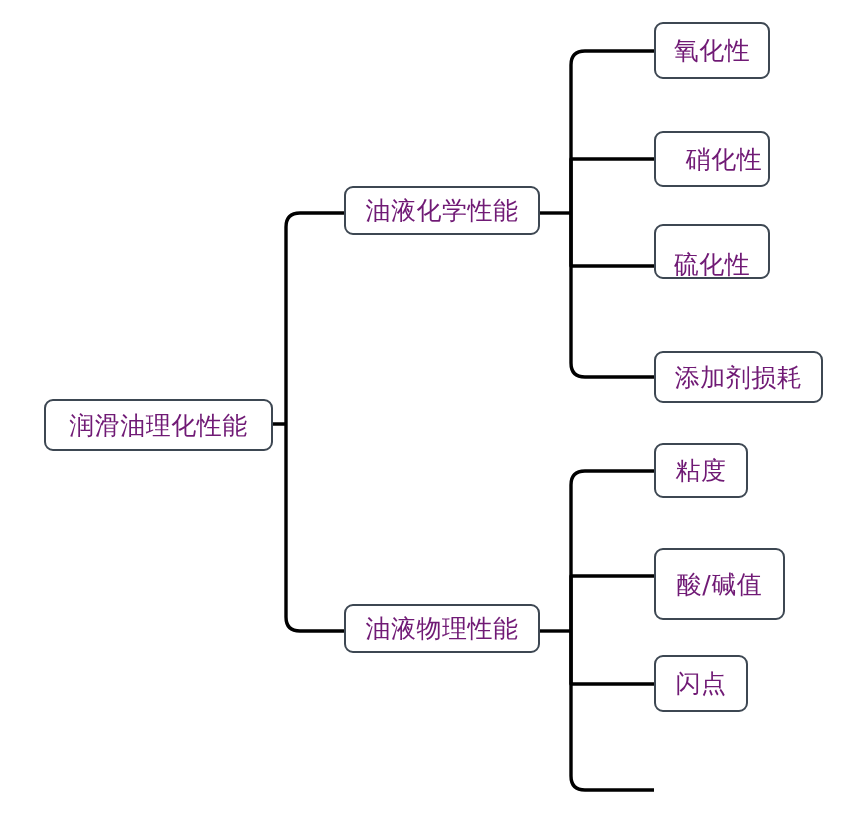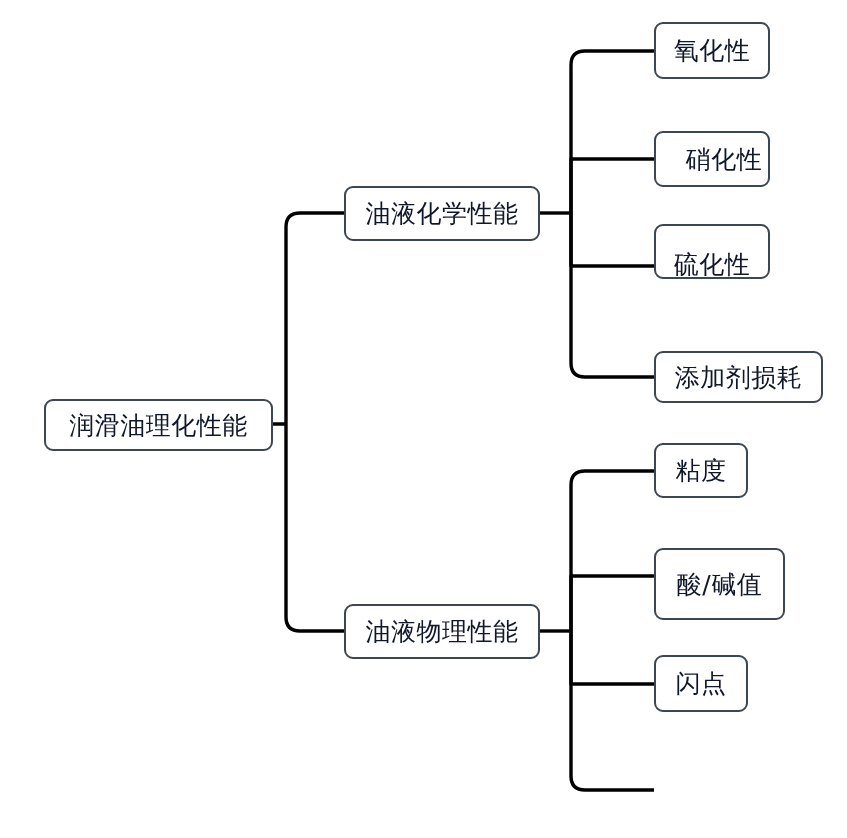--- a/index.html
+++ b/index.html
@@ -30,41 +30,41 @@
   }
   .node {
     position: absolute;
     box-sizing: border-box;
     background: #ffffff;
     border: 2px solid #3d4752;
     border-radius: 9px;
     display: flex;
     align-items: center;
     justify-content: center;
-    color: #0f172a;
+    color: #701a75;
     letter-spacing: 0.5px;
     white-space: nowrap;
     z-index: 2;
   }
   .node-label {
     display: block;
     line-height: 1;
   }
   .node-root {
     left: 8px;
     top: 399px;
     width: 229px;
     height: 52px;
     font-size: 25px;
     margin-left: 36px;
   }
   .node-branch {
     left: 344px;
     width: 196px;
-    height: 55px;
+    height: 49px;
     font-size: 25px;
   }
   .node-branch-chem { top: 186px; }
   .node-branch-phys { top: 604px; }
 
   .node-leaf {
     left: 654px;
     font-size: 25px;
   }
   .leaf-oxidation  { top: 22px;  width: 116px; height: 57px; }

